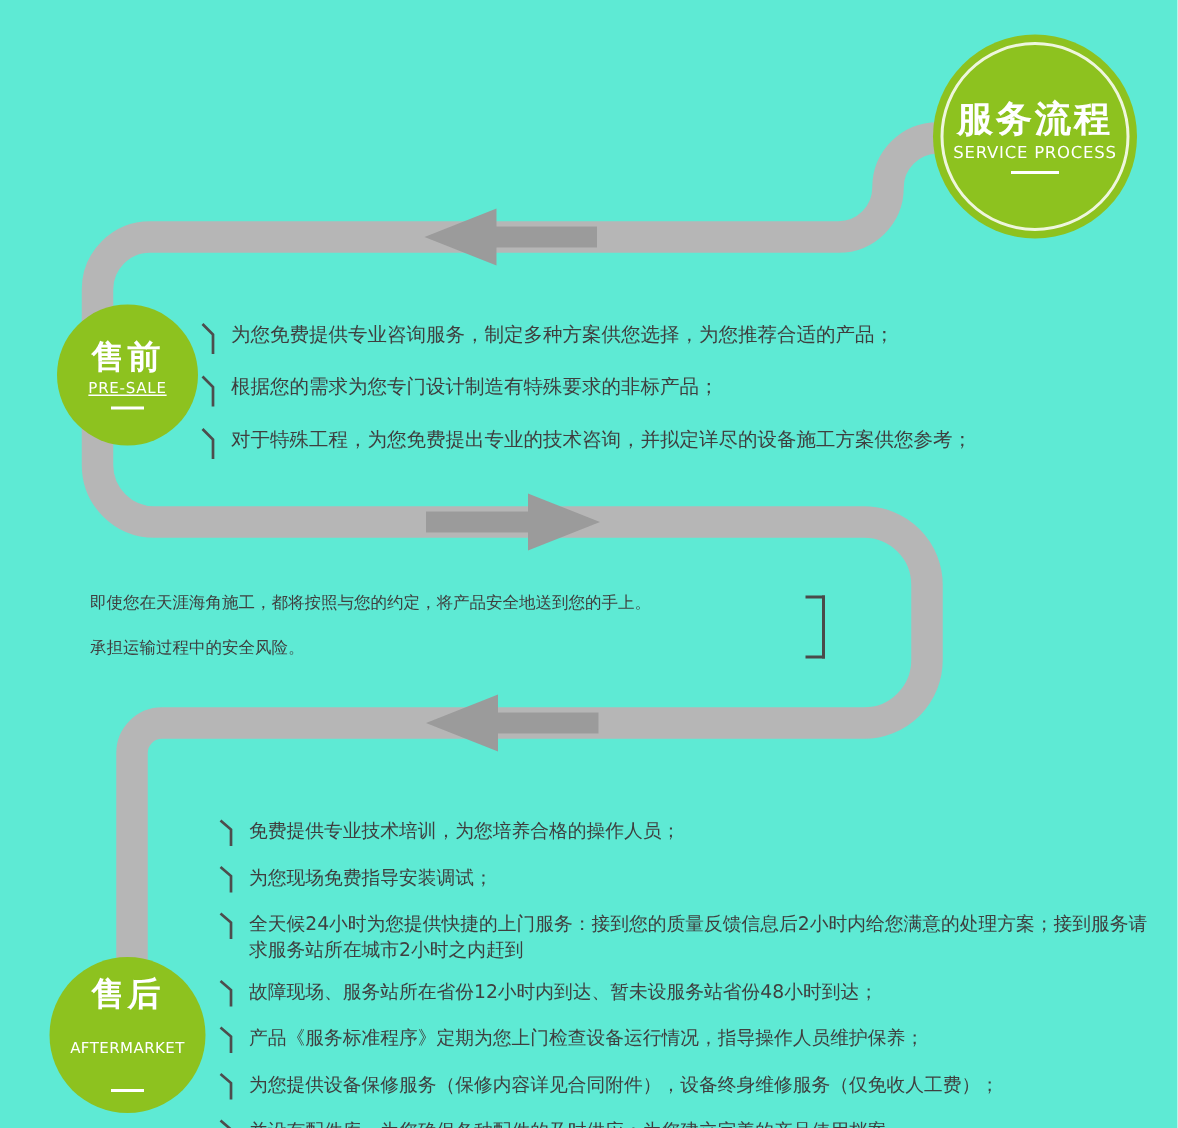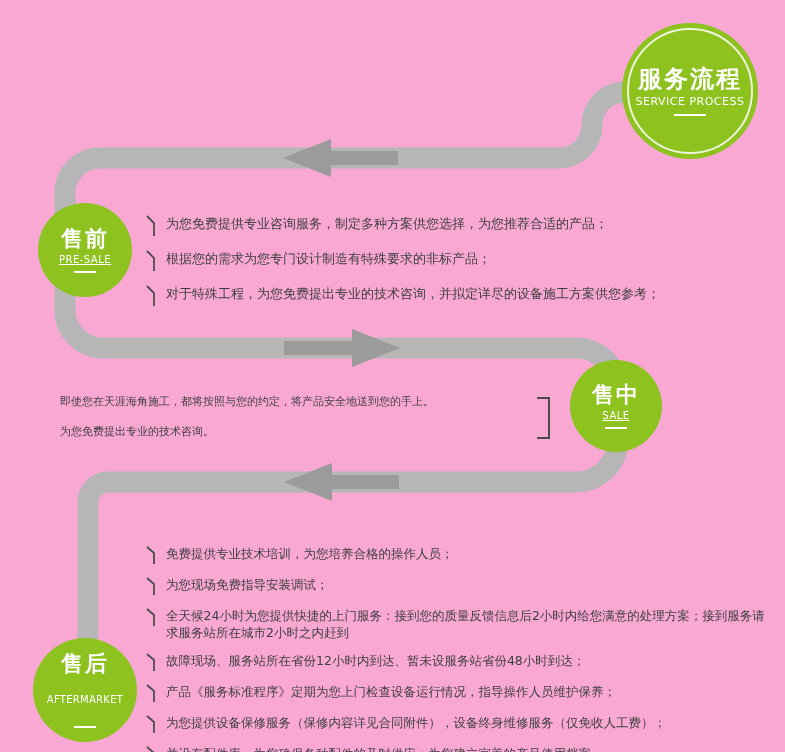--- a/index.html
+++ b/index.html
@@ -1,17 +1,17 @@
 <!DOCTYPE html>
 <html><head>
 <meta charset="utf-8">
 <style>
   html,body{margin:0;padding:0;background:#fff;}
   body{font-family:"DejaVu Sans","Liberation Sans",sans-serif;}
-  .canvas{position:relative;width:785px;height:752px;background:#f9a8d4;overflow:hidden;}
+  .canvas{position:relative;width:785px;height:752px;background:#5eead4;overflow:hidden;}
 
   .flow-svg{position:absolute;left:0;top:0;z-index:0;}
 
   .badge{position:absolute;border-radius:50%;background:#8dc21f;color:#fff;
          display:flex;flex-direction:column;align-items:center;justify-content:center;
          text-align:center;z-index:2;}
   .badge .b-title{font-weight:bold;letter-spacing:2px;line-height:1.1;}
   .badge .b-sub{letter-spacing:.5px;margin-top:3px;line-height:1.1;}
   .badge .b-line{height:2px;background:#fff;margin-top:6px;}
 
@@ -23,21 +23,21 @@
 
   .badge-pre{left:38px;top:203px;width:94px;height:94px;}
   .badge-sale{left:570px;top:360px;width:92px;height:92px;}
   .badge-after{left:33px;top:638px;width:104px;height:104px;gap:15px;}
   .badge-pre .b-title,.badge-sale .b-title,.badge-after .b-title{font-size:22px;}
   .badge-pre .b-sub,.badge-sale .b-sub{font-size:10px;text-decoration:underline;}
   .badge-after .b-sub{font-size:10px;letter-spacing:.3px;}
   .badge-pre .b-line,.badge-sale .b-line,.badge-after .b-line{width:22px;}
 
   .list{position:absolute;z-index:3;}
-  .pre-list{left:146px;top:214px;width:560px;text-align:right;}
+  .pre-list{left:134px;top:214px;width:560px;text-align:right;}
   .aft-list{left:146px;top:545px;width:625px;}
   .list-item{display:flex;gap:9px;margin-bottom:12px;font-size:13px;color:#3f3f3f;line-height:19px;}
   .aft-list .list-item{font-size:12.5px;line-height:17px;margin-bottom:11px;}
   .marker{flex:none;margin-top:1px;}
 
   .sale-block{position:absolute;left:60px;top:392px;width:470px;
               font-size:11px;color:#3f3f3f;z-index:3;}
   .sale-line{line-height:20px;margin-bottom:10px;}
   .sale-bracket{position:absolute;left:537px;top:397px;width:11px;height:38px;
                 border-top:2px solid #4a4a4a;border-right:2px solid #4a4a4a;
@@ -60,25 +60,20 @@
     <div class="b-sub">SERVICE PROCESS</div>
     <div class="b-line"></div>
   </div>
 
   <div class="badge badge-pre">
     <div class="b-title">售前</div>
     <div class="b-sub">PRE-SALE</div>
     <div class="b-line"></div>
   </div>
 
-  <div class="badge badge-sale">
-    <div class="b-title">售中</div>
-    <div class="b-sub">SALE</div>
-    <div class="b-line"></div>
-  </div>
 
   <div class="badge badge-after">
     <div class="b-title">售后</div>
     <div class="b-sub">AFTERMARKET</div>
     <div class="b-line"></div>
   </div>
 
   <div class="list pre-list">
     <div class="list-item">
       <svg class="marker" width="11" height="22" viewBox="0 0 11 22">
@@ -95,21 +90,21 @@
     <div class="list-item">
       <svg class="marker" width="11" height="22" viewBox="0 0 11 22">
           <path d="M1 1 L8 8 L8 21" fill="none" stroke="#4d4d4d" stroke-width="1.8"></path>
         </svg>
       <span>对于特殊工程，为您免费提出专业的技术咨询，并拟定详尽的设备施工方案供您参考；</span>
     </div>
   </div>
 
   <div class="sale-block">
     <div class="sale-line">即使您在天涯海角施工，都将按照与您的约定，将产品安全地送到您的手上。</div>
-    <div class="sale-line">为您免费提出专业的技术咨询。</div>
+    <div class="sale-line">承担运输过程中的安全风险。</div>
   </div>
   <div class="sale-bracket"></div>
 
   <div class="list aft-list">
     <div class="list-item">
       <svg class="marker" width="11" height="19" viewBox="0 0 11 19">
           <path d="M1 1 L8 7 L8 18" fill="none" stroke="#4d4d4d" stroke-width="1.8"></path>
         </svg>
       <span>免费提供专业技术培训，为您培养合格的操作人员；</span>
     </div>

